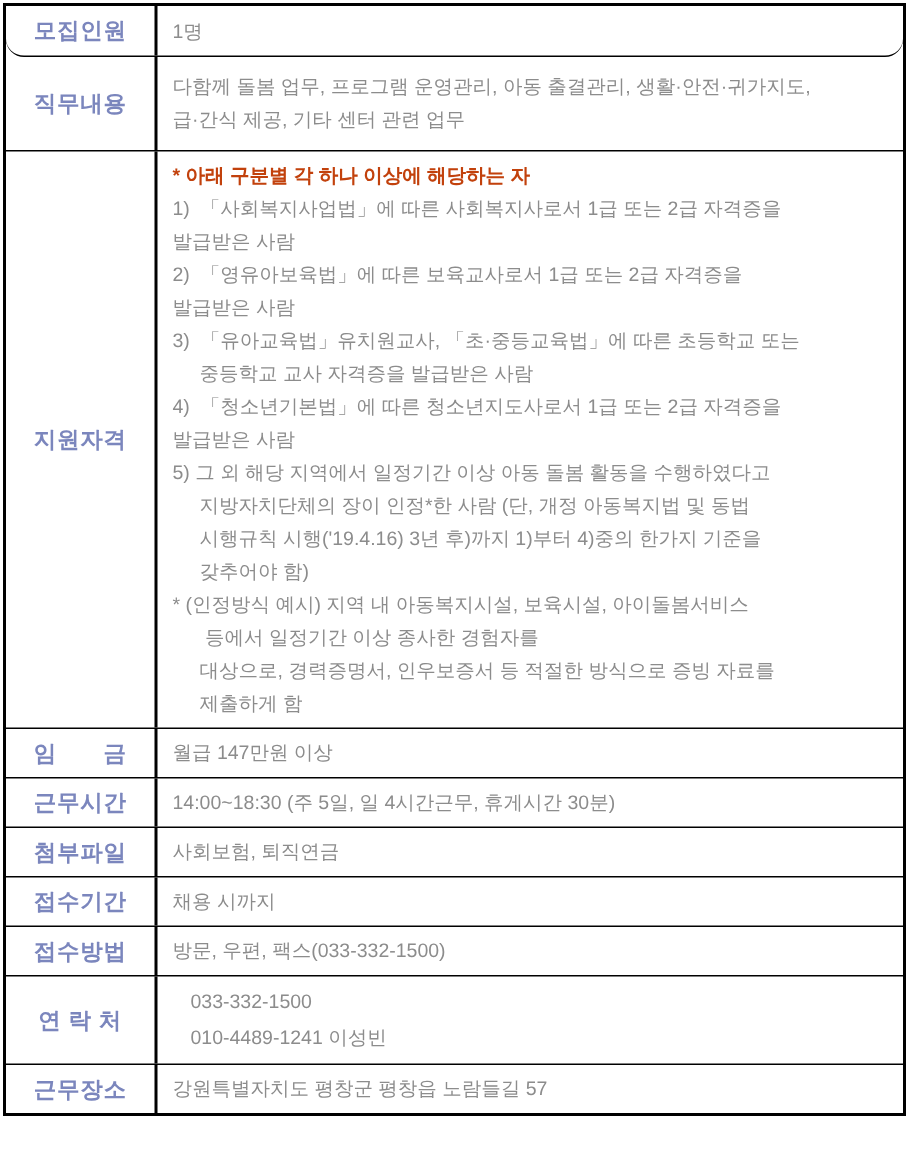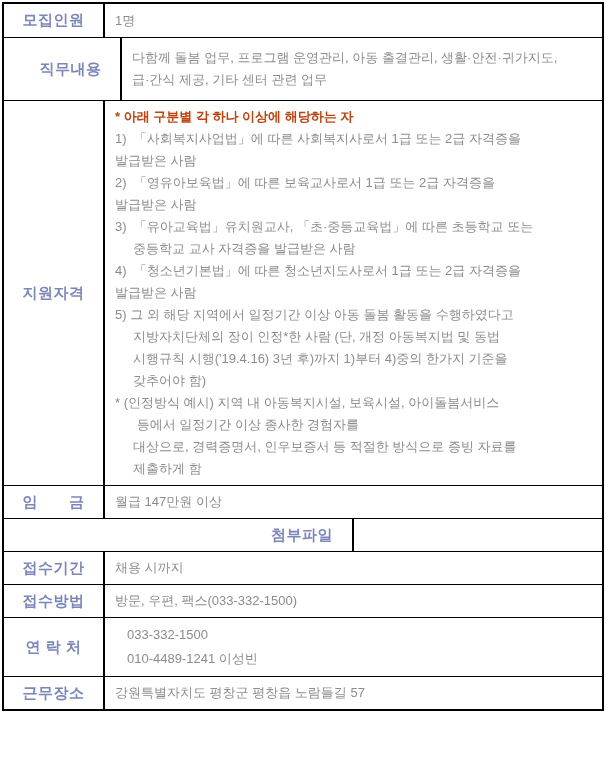--- a/index.html
+++ b/index.html
@@ -47,22 +47,22 @@
     overflow: hidden;
   }
   .note {
     color: #c2410c;
     font-weight: bold;
     white-space: pre-wrap;
   }
   .qual-body { white-space: pre-wrap; }
   .contact-value { line-height: 24px; margin-left: 12px; }
   
-  .r-mojip    { min-height: 34px; }
-  .r-jikmu    { min-height: 63px; padding-left: 17px; }
+  .r-mojip    { min-height: 34px; border-radius: 12px; }
+  .r-jikmu    { min-height: 63px; }
   .r-jiwon    { min-height: 382px; }
   .r-single   { min-height: 33px; justify-content: center; }
   .r-contact  { min-height: 50px; }
   .r-last     { min-height: 29px; }
 </style>
 </head>
 <body>
 
 <div class="jobtable">
 
@@ -98,23 +98,28 @@
      대상으로, 경력증명서, 인우보증서 등 적절한 방식으로 증빙 자료를
      제출하게 함</div>
     </div>
   </div>
 
   <div class="row r-single">
     <div class="cell-label">임　　금</div>
     <div class="cell-value">월급 147만원 이상</div>
   </div>
 
+  <div class="row r-single">
+    <div class="cell-label">근무시간</div>
+    <div class="cell-value">14:00~18:30 (주 5일, 일 4시간근무, 휴게시간 30분)</div>
+  </div>
 
   <div class="row r-single">
     <div class="cell-label">첨부파일</div>
+    <div class="cell-value">사회보험, 퇴직연금</div>
   </div>
 
   <div class="row r-single">
     <div class="cell-label">접수기간</div>
     <div class="cell-value">채용 시까지</div>
   </div>
 
   <div class="row r-single">
     <div class="cell-label">접수방법</div>
     <div class="cell-value">방문, 우편, 팩스(033-332-1500)</div>

